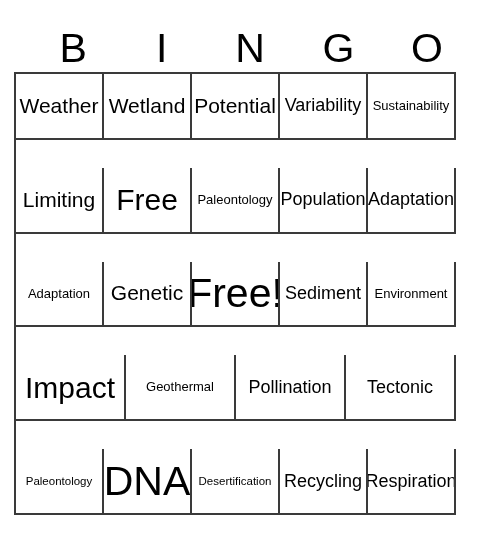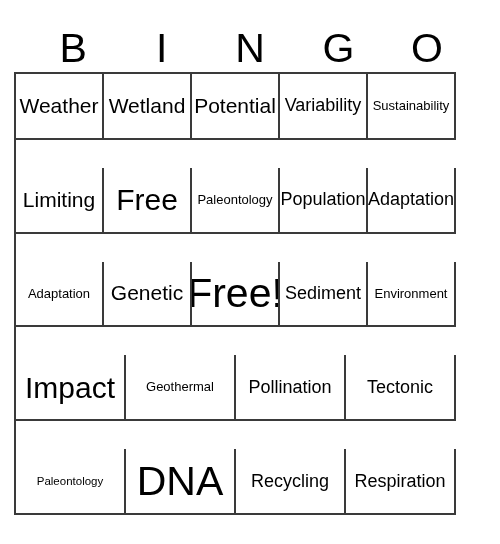--- a/index.html
+++ b/index.html
@@ -172,20 +172,23 @@
         </div>
       </div>
       <div class="grid-row">
         <div class="grid-cell">
           <span class="cell-text fs-xs">Paleontology</span>
         </div>
         <div class="grid-cell">
           <span class="cell-text fs-xxl">DNA</span>
         </div>
         <div class="grid-cell">
+          <span class="cell-text fs-xs">Desertification</span>
+        </div>
+        <div class="grid-cell">
           <span class="cell-text fs-m">Recycling</span>
         </div>
         <div class="grid-cell">
           <span class="cell-text fs-m">Respiration</span>
         </div>
       </div>
     </div>
 
 </div>
 

